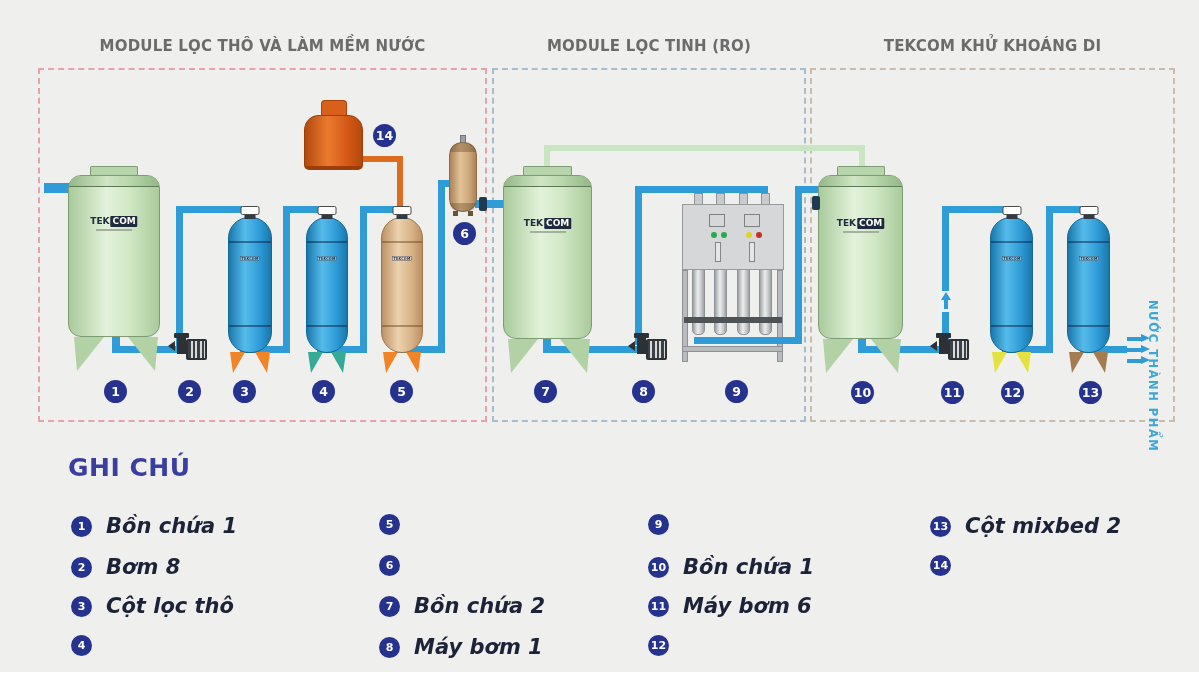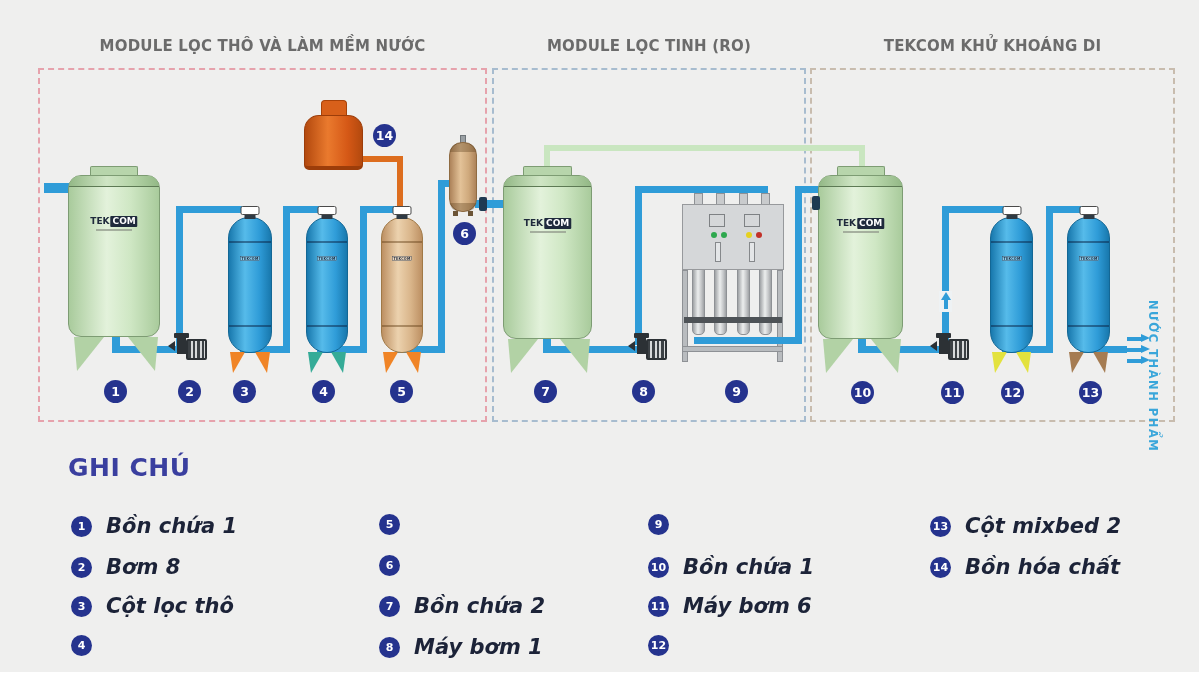--- a/index.html
+++ b/index.html
@@ -418,16 +418,15 @@
 <div class="litem" style="left:648px;top:635px">
   <span class="lbadge">12</span>
 </div>
 
 <div class="litem" style="left:930px;top:514px">
   <span class="lbadge">13</span>
   <span class="ltext">Cột mixbed 2</span>
 </div>
 <div class="litem" style="left:930px;top:555px">
   <span class="lbadge">14</span>
-  <span class="ltext">Bồn hóa chất</span>
 </div>
 
 <div class="bottomstrip"></div>
 
 </body></html>

